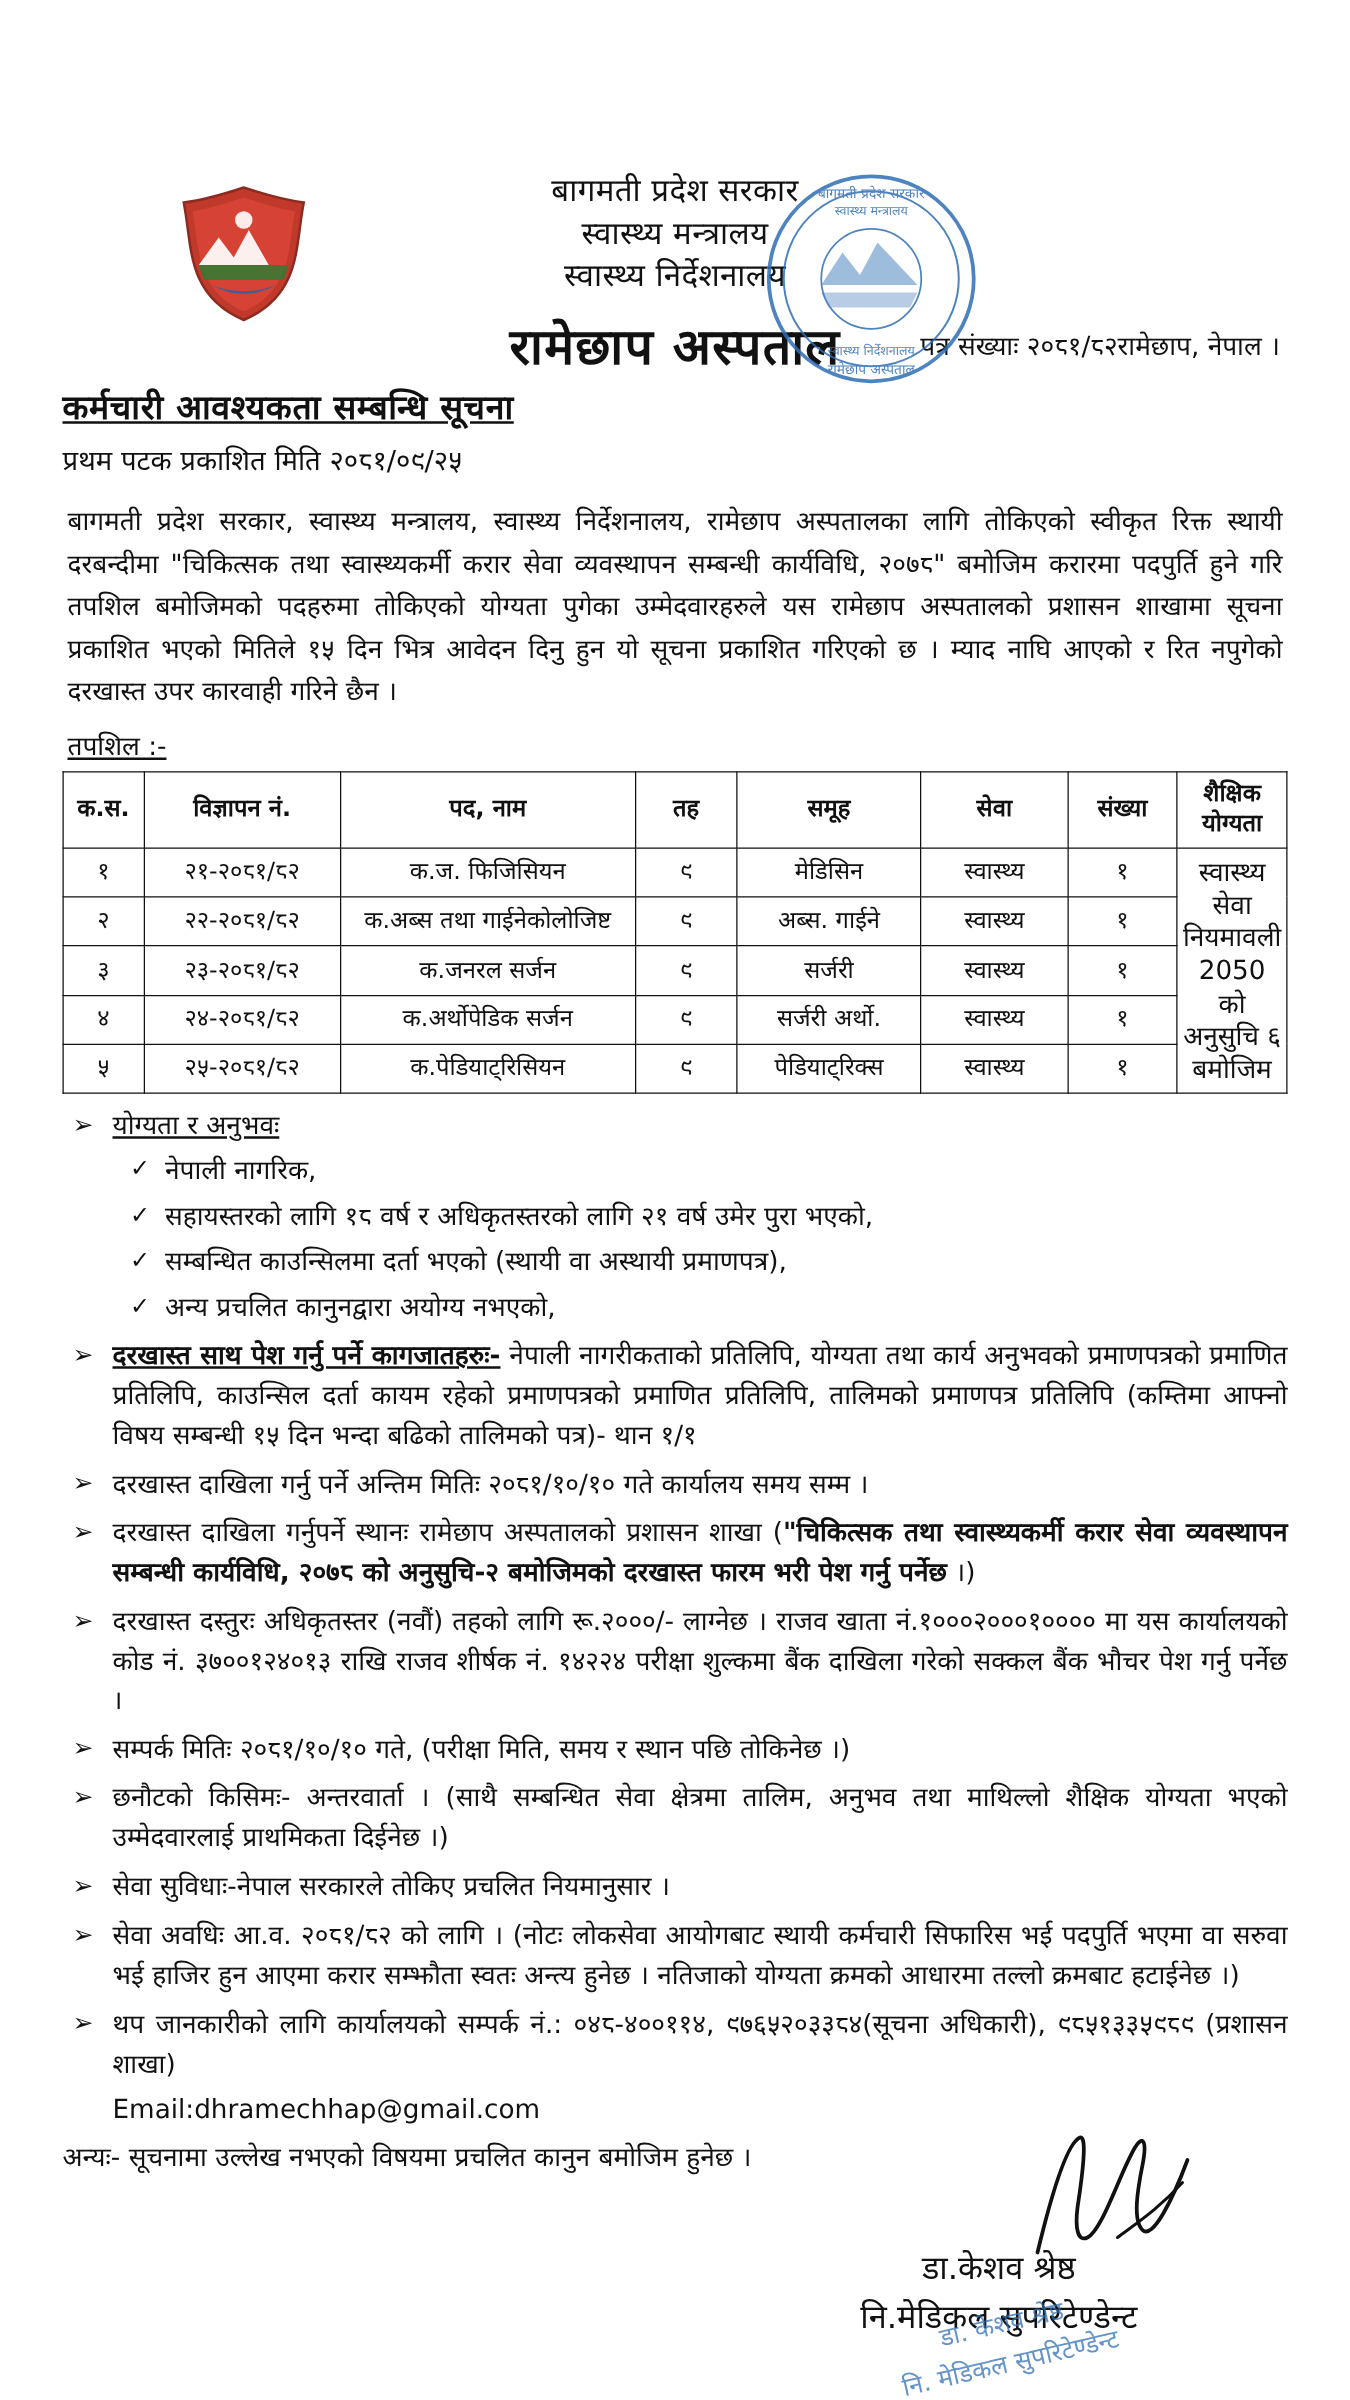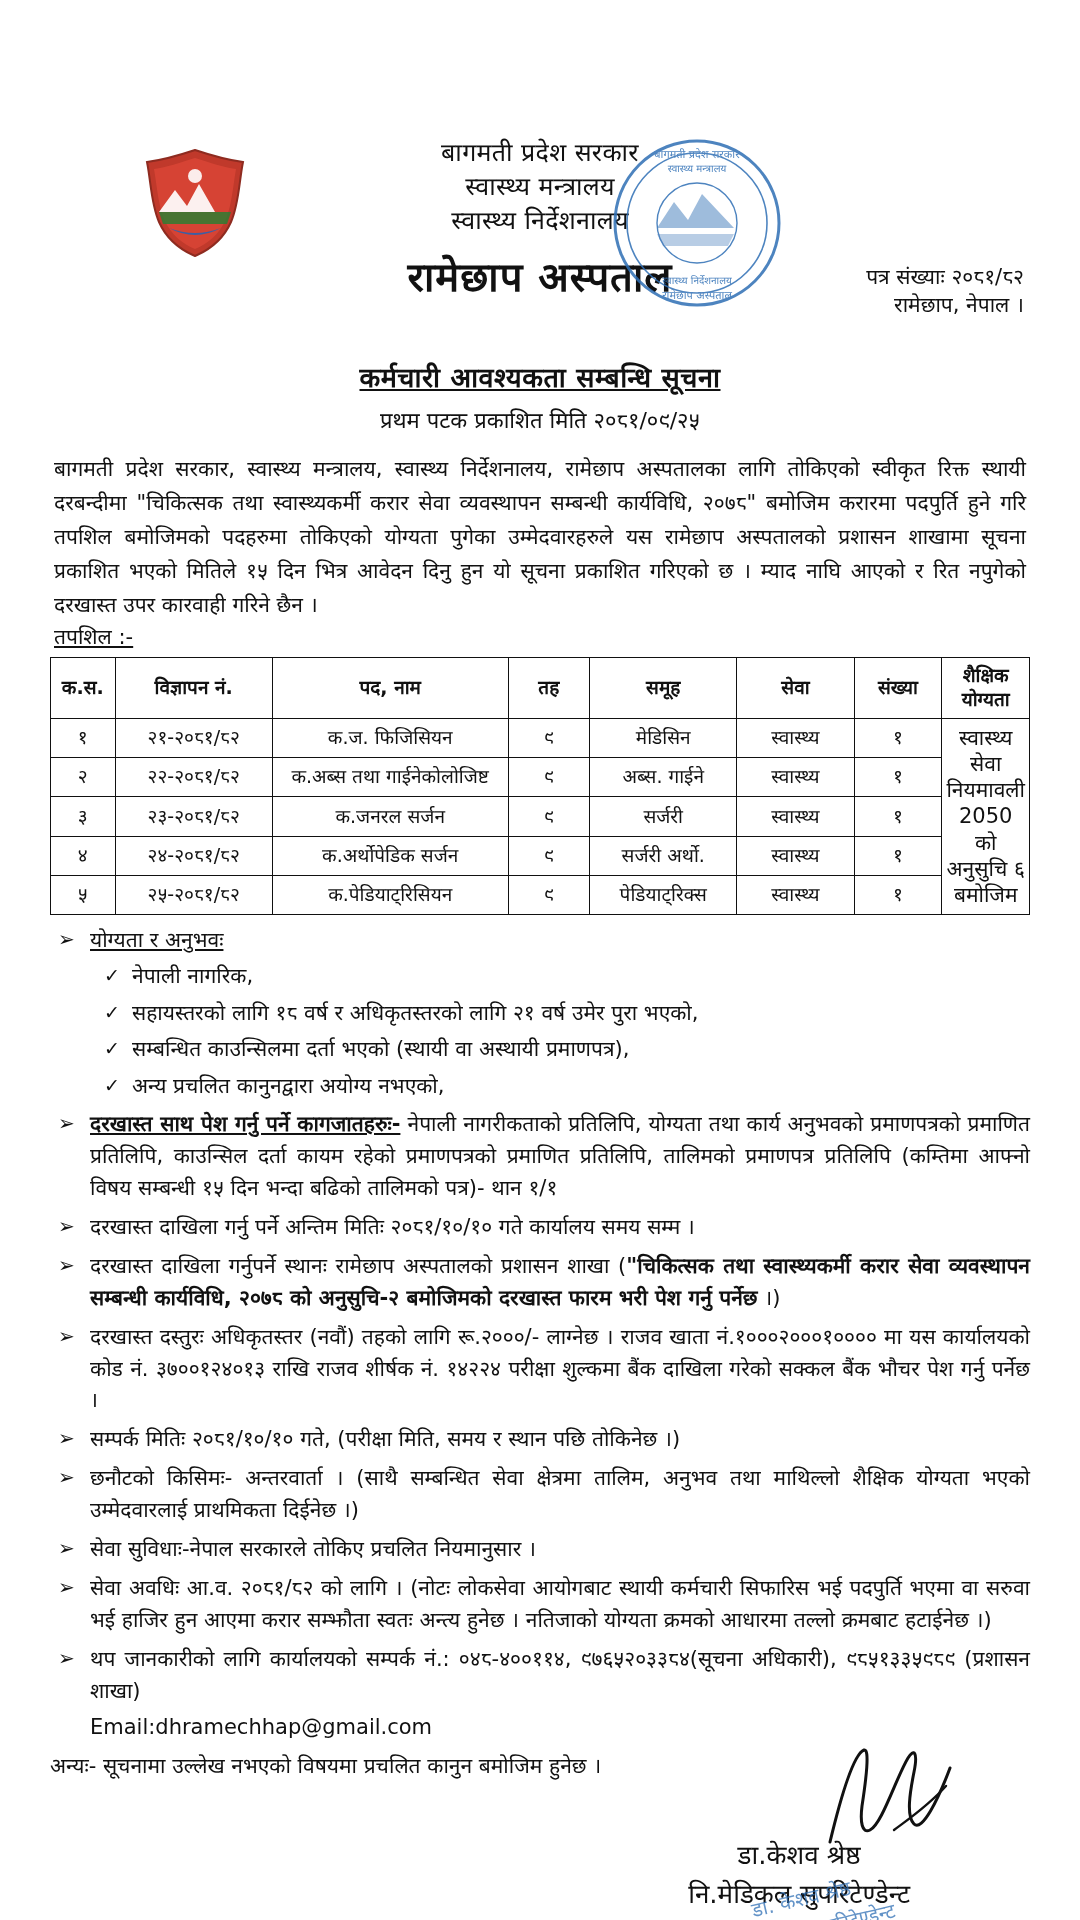--- a/index.html
+++ b/index.html
@@ -74,29 +74,27 @@
   }
 
   
   .meta-row {
     display: flex;
     justify-content: flex-end;
     align-items: flex-end;
     font-size: 21px;
     margin-top: -6px;
     padding: 0 6px;
-    flex-direction: column;
   }
   .meta-left { white-space: nowrap; }
   .meta-right { white-space: nowrap; }
 
   
   .subject {
-    text-align: center;
-    margin-top: 40px;
+    margin-top: 16px;
   }
   .subject-title {
     font-size: 27px;
     font-weight: bold;
     text-decoration: underline;
     letter-spacing: 0.5px;
   }
   .subject-sub {
     font-size: 22px;
     margin-top: 9px;
@@ -105,20 +103,21 @@
   
   .body-para {
     font-size: 21px;
     line-height: 1.62;
     text-align: justify;
     margin-top: 18px;
     padding: 0 4px;
   }
   .tapasil {
     font-size: 21px;
+    margin-top: 12px;
     padding-left: 4px;
     text-decoration: underline;
   }
 
   
   table.vac {
     width: 100%;
     border-collapse: collapse;
     margin-top: 7px;
     font-size: 19px;

